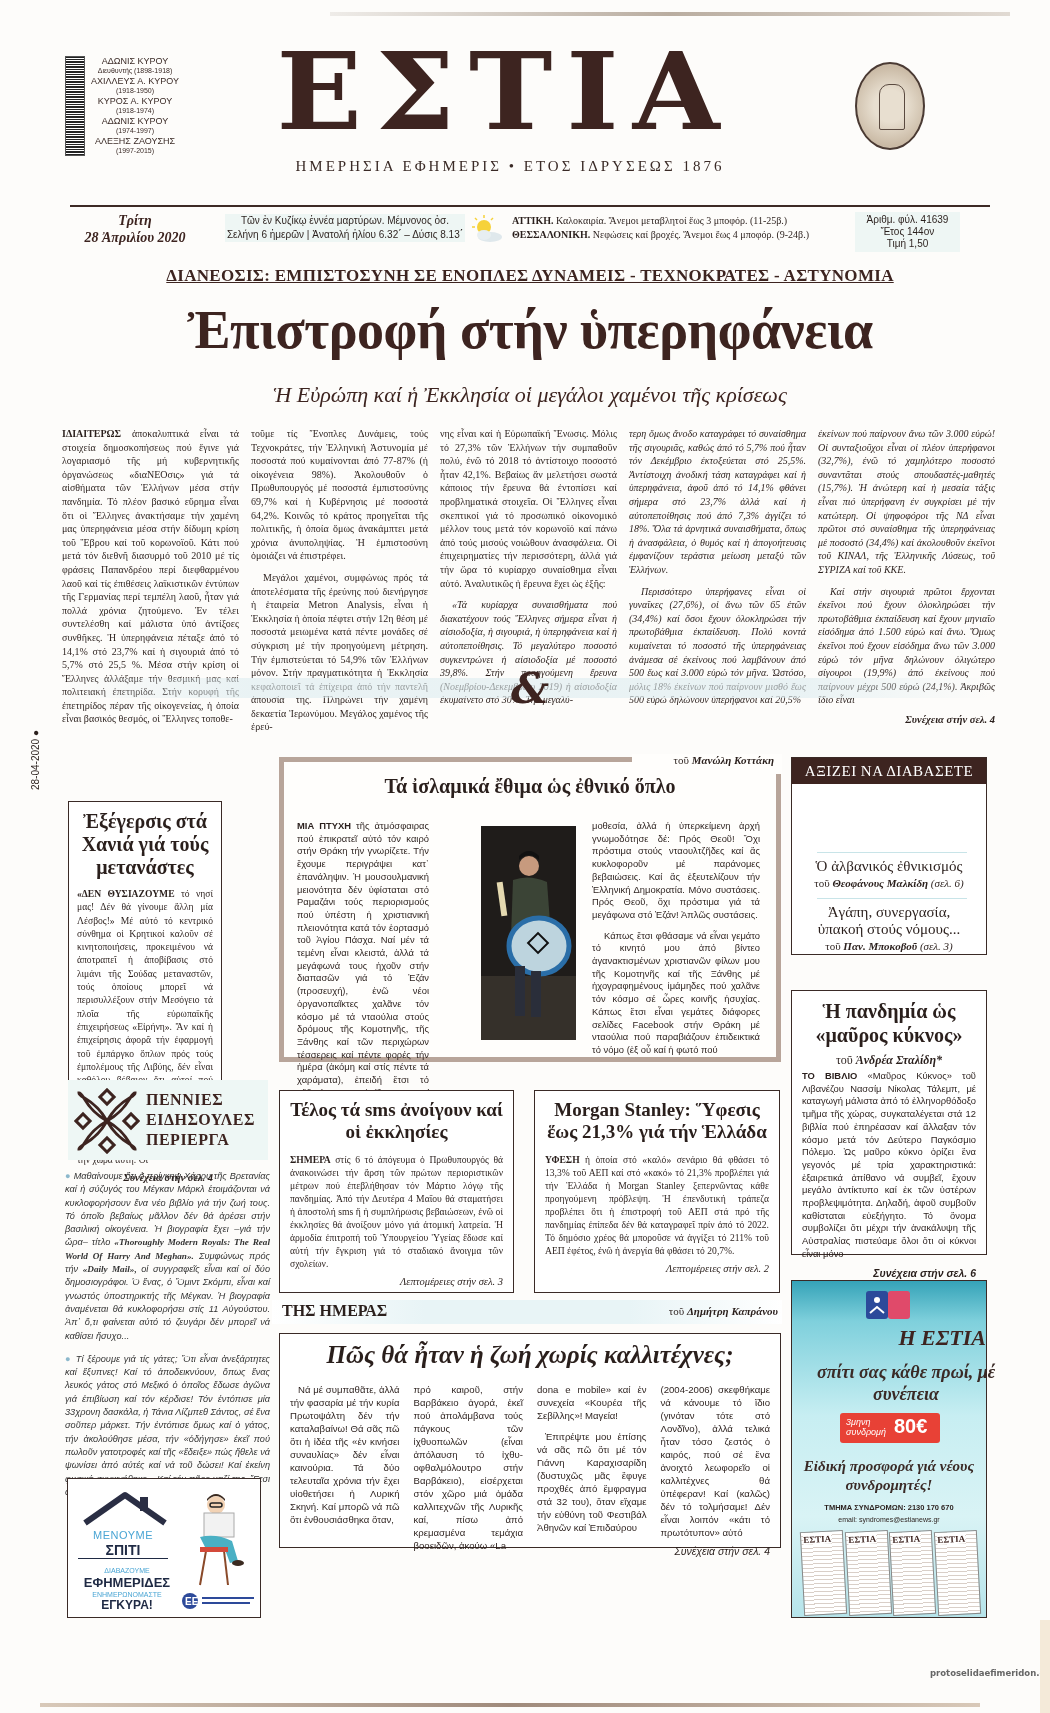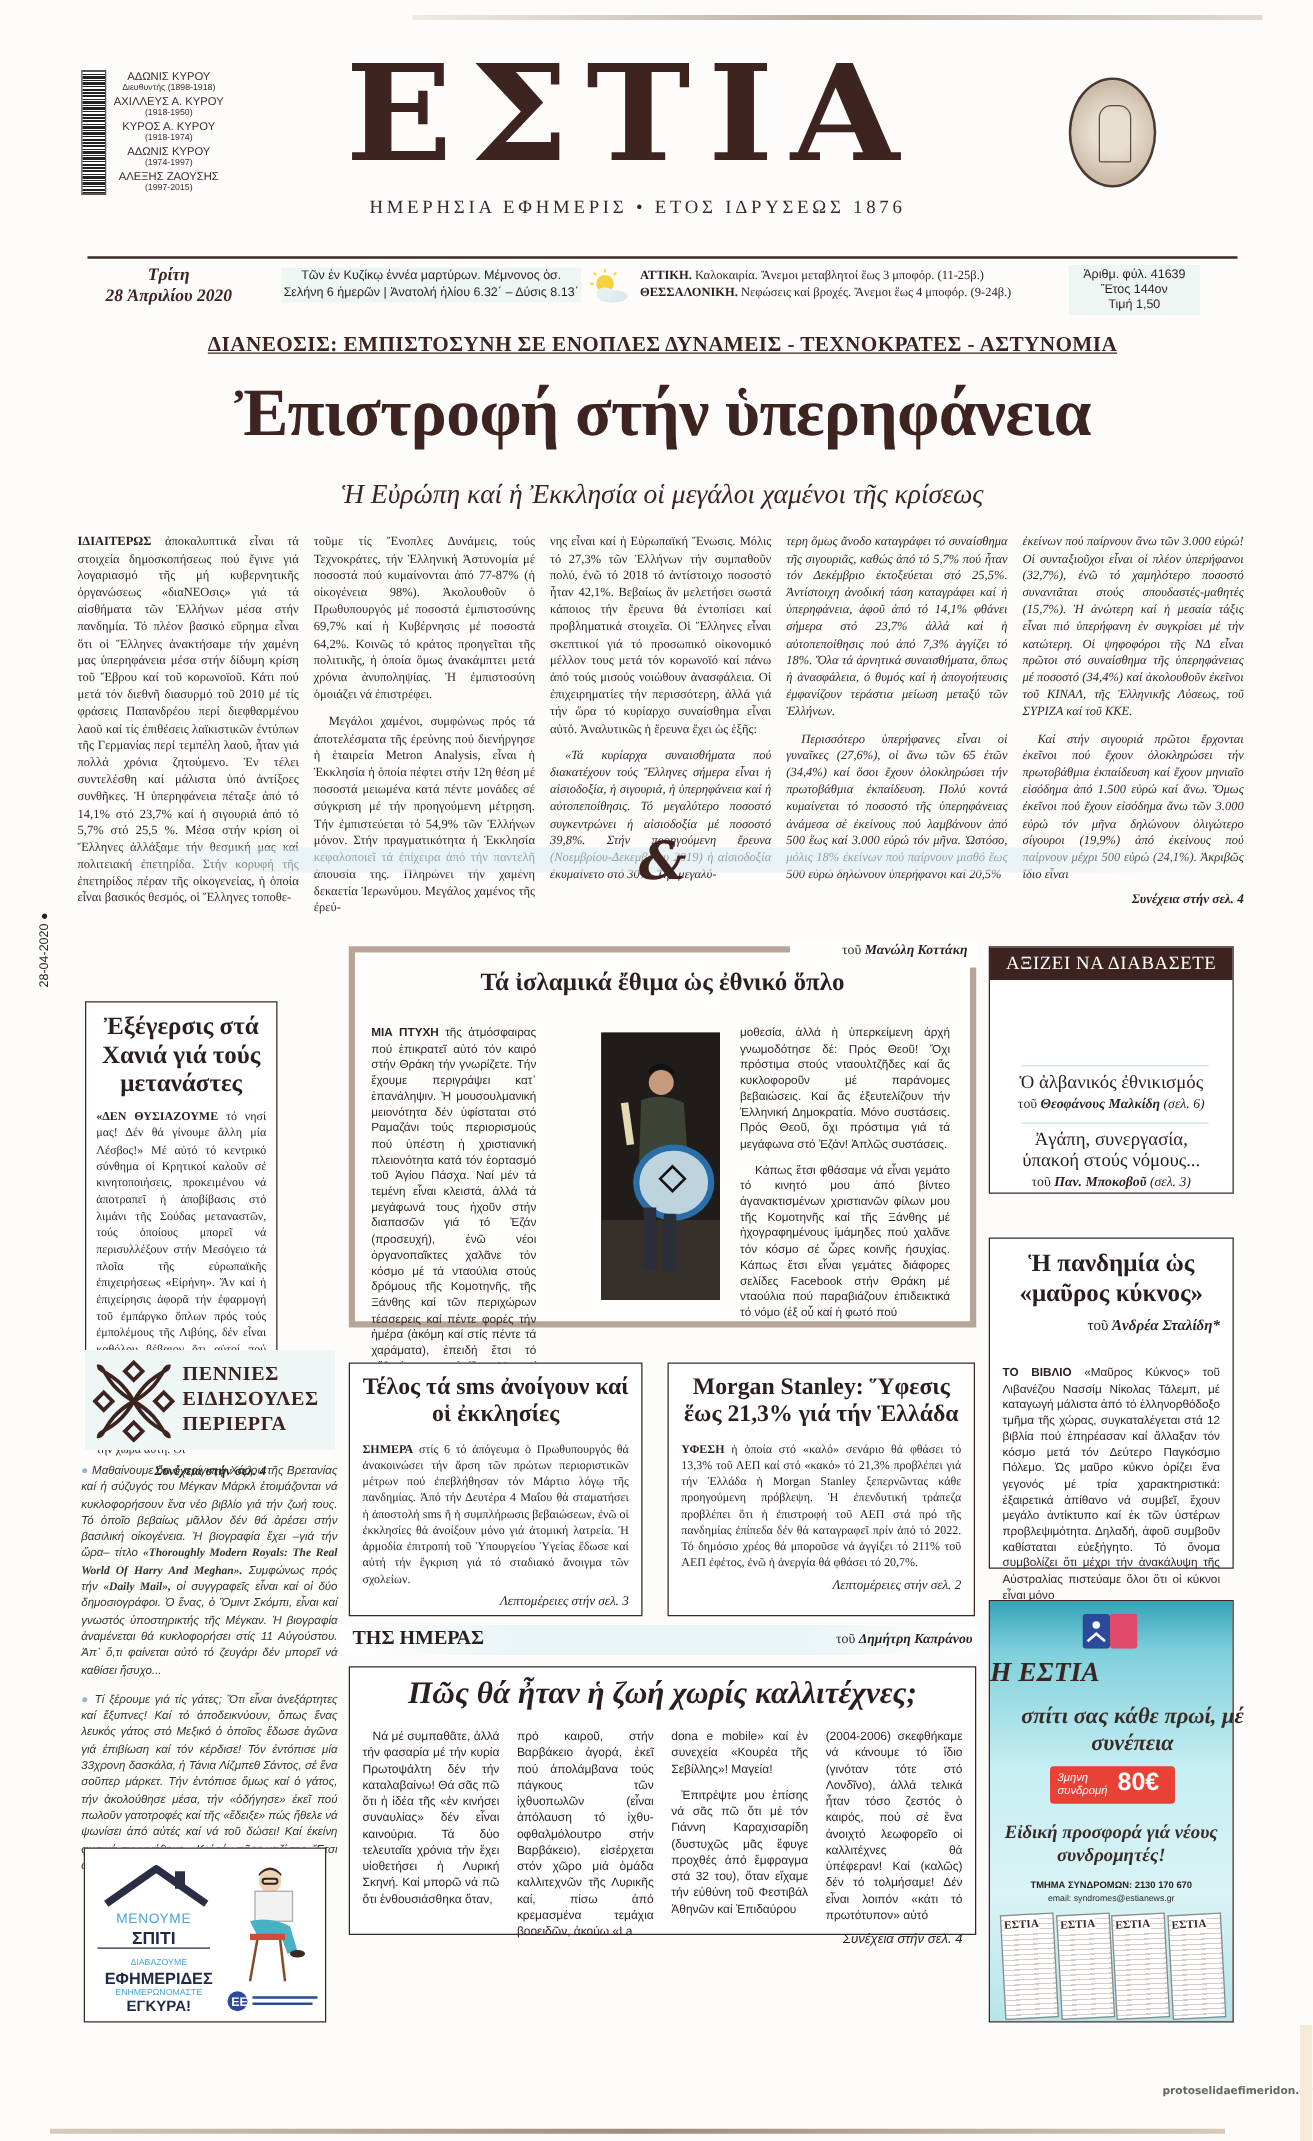--- a/index.html
+++ b/index.html
@@ -81,21 +81,21 @@
   .worth-head { position: absolute; left: 0; top: 0; width: 100%; height: 26px; background: #3d2420; color: #fff; text-align: center; font-size: 15px; line-height: 26px; letter-spacing: 0.5px; }
   .worth-item { position: absolute; left: 0; width: 100%; text-align: center; }
   .worth-item .t { font-size: 15px; line-height: 17px; }
   .worth-item .a { font-size: 11px; line-height: 15px; margin-top: 1px; }
   .worth-item .a .n { font-weight: bold; font-style: italic; }
   .worth-item .a .p { font-style: italic; }
   .worth-sep { position: absolute; left: 25px; width: 150px; height: 1px; background: #c8e4e8; }
 
   .blackswan { left: 791px; top: 990px; width: 196px; height: 265px; border: 1.5px solid #3a2a26; background: #fff; padding: 8px 10px; }
   .blackswan h2 { font-size: 20px; line-height: 24px; text-align: center; font-weight: bold; color: #2a1f1c; }
-  .blackswan .by { text-align: right; font-size: 12px; margin: 6px 0 24px; }
+  .blackswan .by { text-align: center; font-size: 12px; margin: 6px 0 2px; }
   .blackswan .by i { font-style: italic; font-weight: bold; }
   .blackswan .txt { font-family: "Liberation Sans", sans-serif; font-size: 9.4px; line-height: 12.7px; text-align: justify; }
   .blackswan .more { font-family: "Liberation Sans", sans-serif; }
 
   .small-l { left: 279px; top: 1090px; width: 235px; height: 203px; padding: 8px 10px; }
   .small-r { left: 534px; top: 1090px; width: 246px; height: 203px; padding: 8px 10px; }
   .small-l h2, .small-r h2 { font-size: 19px; line-height: 22px; text-align: center; font-weight: bold; color: #2a1f1c; margin-bottom: 10px; }
   .small-l .txt, .small-r .txt { font-size: 9.6px; line-height: 13px; text-align: justify; }
   .small-l .more, .small-r .more { font-weight: normal; }
 
@@ -104,21 +104,21 @@
   .day-by { left: 600px; top: 1305px; width: 178px; text-align: right; font-size: 11px; }
   .day-by i { font-style: italic; font-weight: bold; }
   .day-box { left: 279px; top: 1333px; width: 502px; height: 215px; border: 1.5px solid #3a2a26; background: #fff; }
   .day-title { left: 285px; top: 1341px; width: 490px; text-align: center; font-style: italic; font-weight: bold; font-size: 25px; color: #2a1f1c; }
   .day-cols { left: 290px; top: 1383px; width: 480px; display: flex; gap: 14px; }
   .day-cols .c { width: 110px; font-family: "Liberation Sans", sans-serif; font-size: 9.6px; line-height: 13px; text-align: justify; }
   .day-cols .c p + p { margin-top: 8px; text-indent: 8px; }
 
   .ad { left: 791px; top: 1280px; width: 196px; height: 338px; border: 1.5px solid #3a2a26; background: linear-gradient(180deg, #35a3b8 0%, #7fd0dc 12%, #c7eef2 40%, #d9f3f5 70%, #b6e4ea 100%); }
   .ad-icon { position: absolute; left: 74px; top: 10px; width: 44px; height: 28px; }
-  .ad-logo { position: absolute; left: 0; top: 44px; width: 100%; text-align: left; font-style: italic; font-weight: bold; font-size: 22px; color: #3d2420; }
+  .ad-logo { position: absolute; left: 0; top: 44px; width: 100%; text-align: right; font-style: italic; font-weight: bold; font-size: 22px; color: #3d2420; padding-left: 36px; }
   .ad-line1 { position: absolute; left: 0; top: 80px; width: 100%; text-align: center; font-style: italic; font-weight: bold; font-size: 18px; line-height: 22px; color: #3a2a26; margin-left: 17px; }
   .ad-price { position: absolute; left: 48px; top: 132px; width: 100px; height: 30px; background: #e84136; border-radius: 3px; color: #fff; }
   .ad-price .s { position: absolute; left: 6px; top: 4px; width: 48px; font-family: "Liberation Sans", sans-serif; font-style: italic; font-size: 9px; line-height: 10px; }
   .ad-price .v { position: absolute; left: 54px; top: 2px; font-family: "Liberation Sans", sans-serif; font-weight: bold; font-size: 20px; }
   .ad-line2 { position: absolute; left: 0; top: 176px; width: 100%; text-align: center; font-style: italic; font-weight: bold; font-size: 15px; line-height: 19px; color: #3a2a26; }
   .ad-phone { position: absolute; left: 0; top: 222px; width: 100%; text-align: center; font-family: "Liberation Sans", sans-serif; font-weight: bold; font-size: 7.5px; }
   .ad-email { position: absolute; left: 0; top: 235px; width: 100%; text-align: center; font-family: "Liberation Sans", sans-serif; font-size: 7px; }
   .ad-papers { position: absolute; left: 10px; top: 250px; width: 176px; height: 84px; display: flex; gap: 2px; }
   .ad-papers .pp { flex: 1; background: repeating-linear-gradient(180deg, #fff 0 3px, #d9cfc8 3px 4px); border: 1px solid #888; transform: rotate(-3deg); position: relative; }
   .ad-papers .pp span { position: absolute; left: 2px; top: 2px; font-size: 9px; font-weight: bold; color: #3d2420; background: #fff; }

